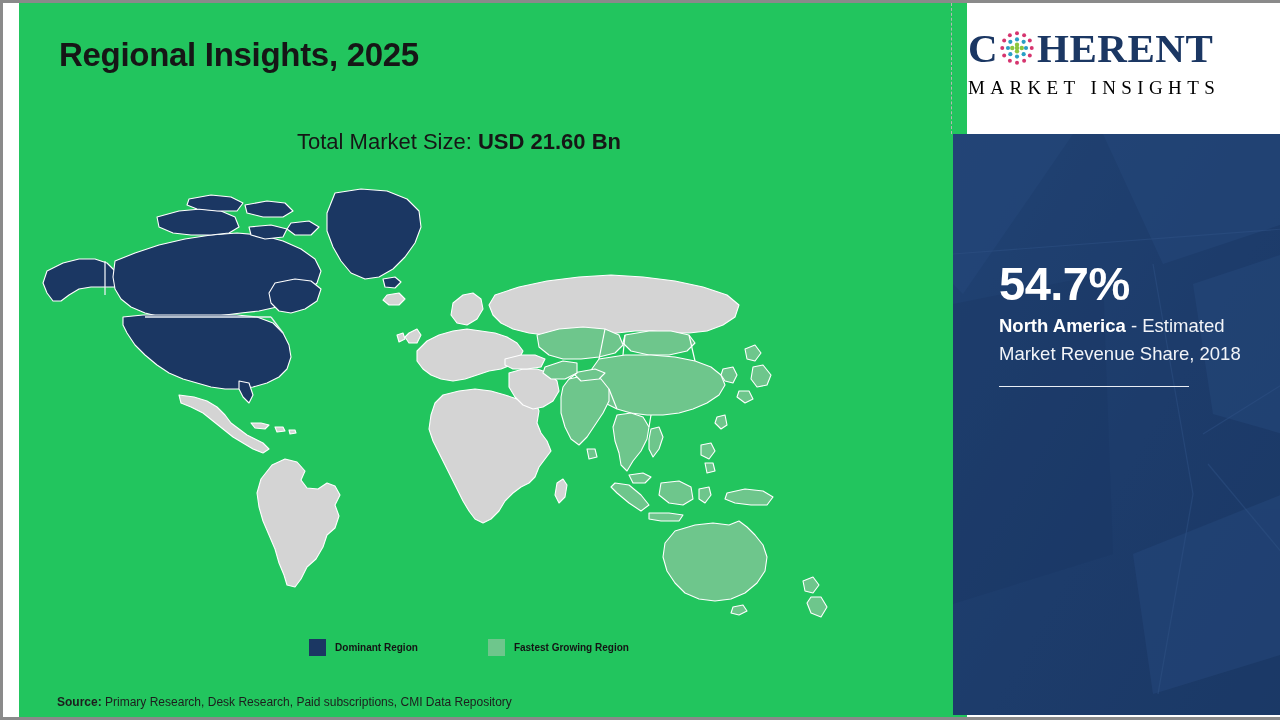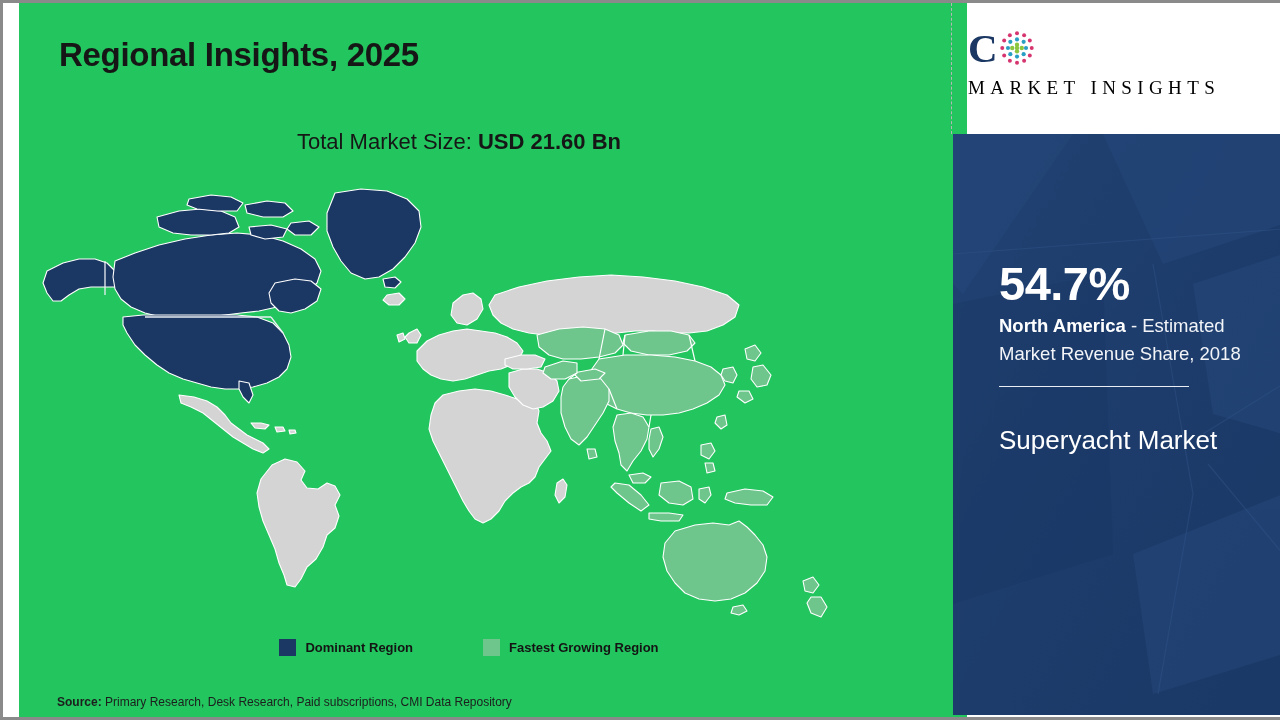--- a/index.html
+++ b/index.html
@@ -77,21 +77,21 @@
     display: flex;
     align-items: center;
     gap: 9px;
   }
   .legend-swatch {
     width: 17px;
     height: 17px;
     display: block;
   }
   .legend-label {
-    font-size: 13px;
+    font-size: 10px;
     font-weight: bold;
     color: #141414;
     white-space: nowrap;
   }
 
   
   #source-line {
     position: absolute;
     left: 38px;
     top: 692px;
@@ -404,20 +404,21 @@
           <circle cx="13" cy="26.5" r="2.2" fill="#2a9fc4"></circle>
           <circle cx="20" cy="29" r="2.2" fill="#2a9fc4"></circle>
 
           <circle cx="20" cy="16.5" r="2.3" fill="#8cc63f"></circle>
           <circle cx="20" cy="23.5" r="2.3" fill="#8cc63f"></circle>
           <circle cx="15" cy="20" r="2.3" fill="#8cc63f"></circle>
           <circle cx="25" cy="20" r="2.3" fill="#8cc63f"></circle>
           <circle cx="20" cy="20" r="2.3" fill="#8cc63f"></circle>
         </g>
       </svg>
+      <span>HERENT</span>
     </div>
     <div id="logo-tagline">MARKET INSIGHTS</div>
   </div>
 
   <div id="right-panel">
     <svg id="panel-texture" viewBox="0 0 330 581" preserveAspectRatio="none">
       <defs>
         <linearGradient id="pg1" x1="0" y1="0" x2="1" y2="1">
           <stop offset="0%" stop-color="#24487a"></stop>
           <stop offset="55%" stop-color="#1d3c6b"></stop>
@@ -439,17 +440,16 @@
       </g>
       <g fill="#17325c" opacity="0.35">
         <path d="M0,170 L150,140 L160,420 L0,470 Z"></path>
       </g>
     </svg>
 
     <div id="panel-content">
       <div id="stat-value">54.7%</div>
       <div id="stat-desc"><span class="region">North America</span><span> - Estimated Market Revenue Share, 2018</span></div>
       <div id="panel-divider"></div>
-      <div id="market-name">Superyacht Market</div>
     </div>
   </div>
 
 </div>
 
 </body></html>

